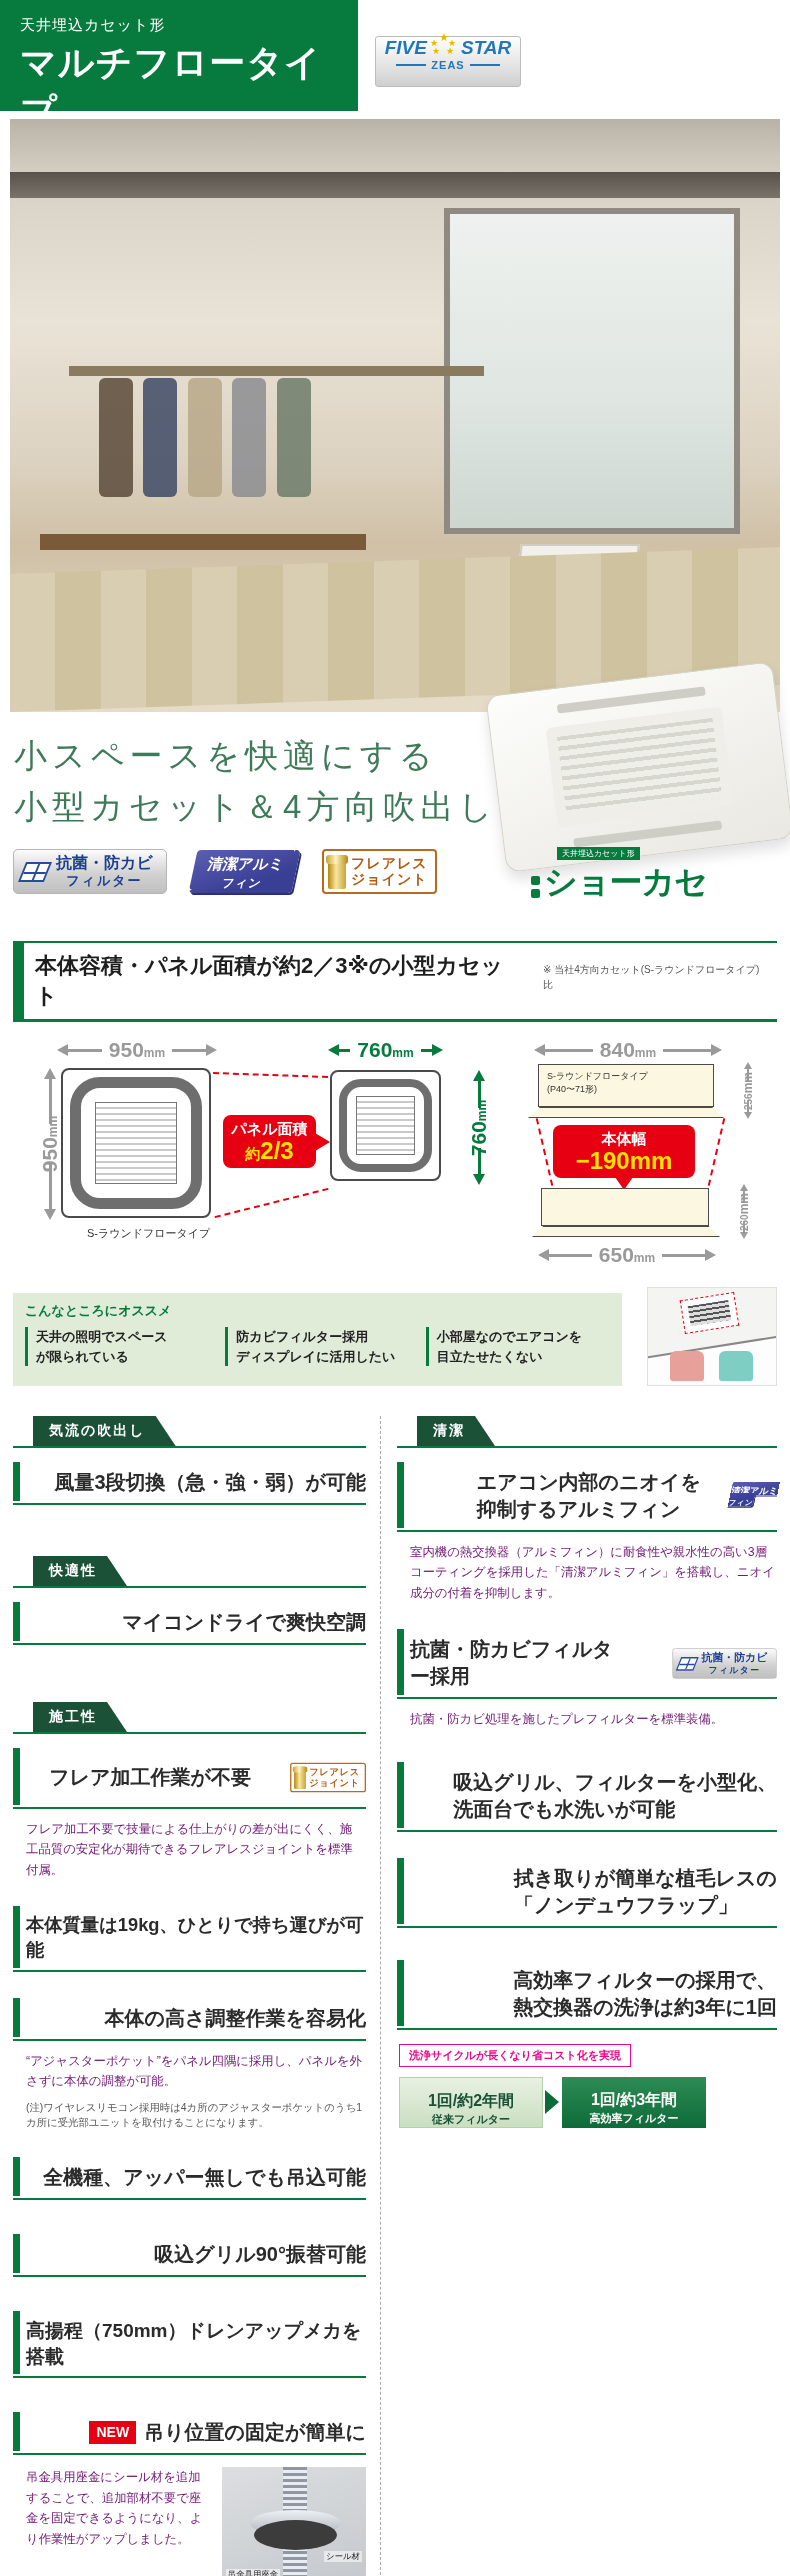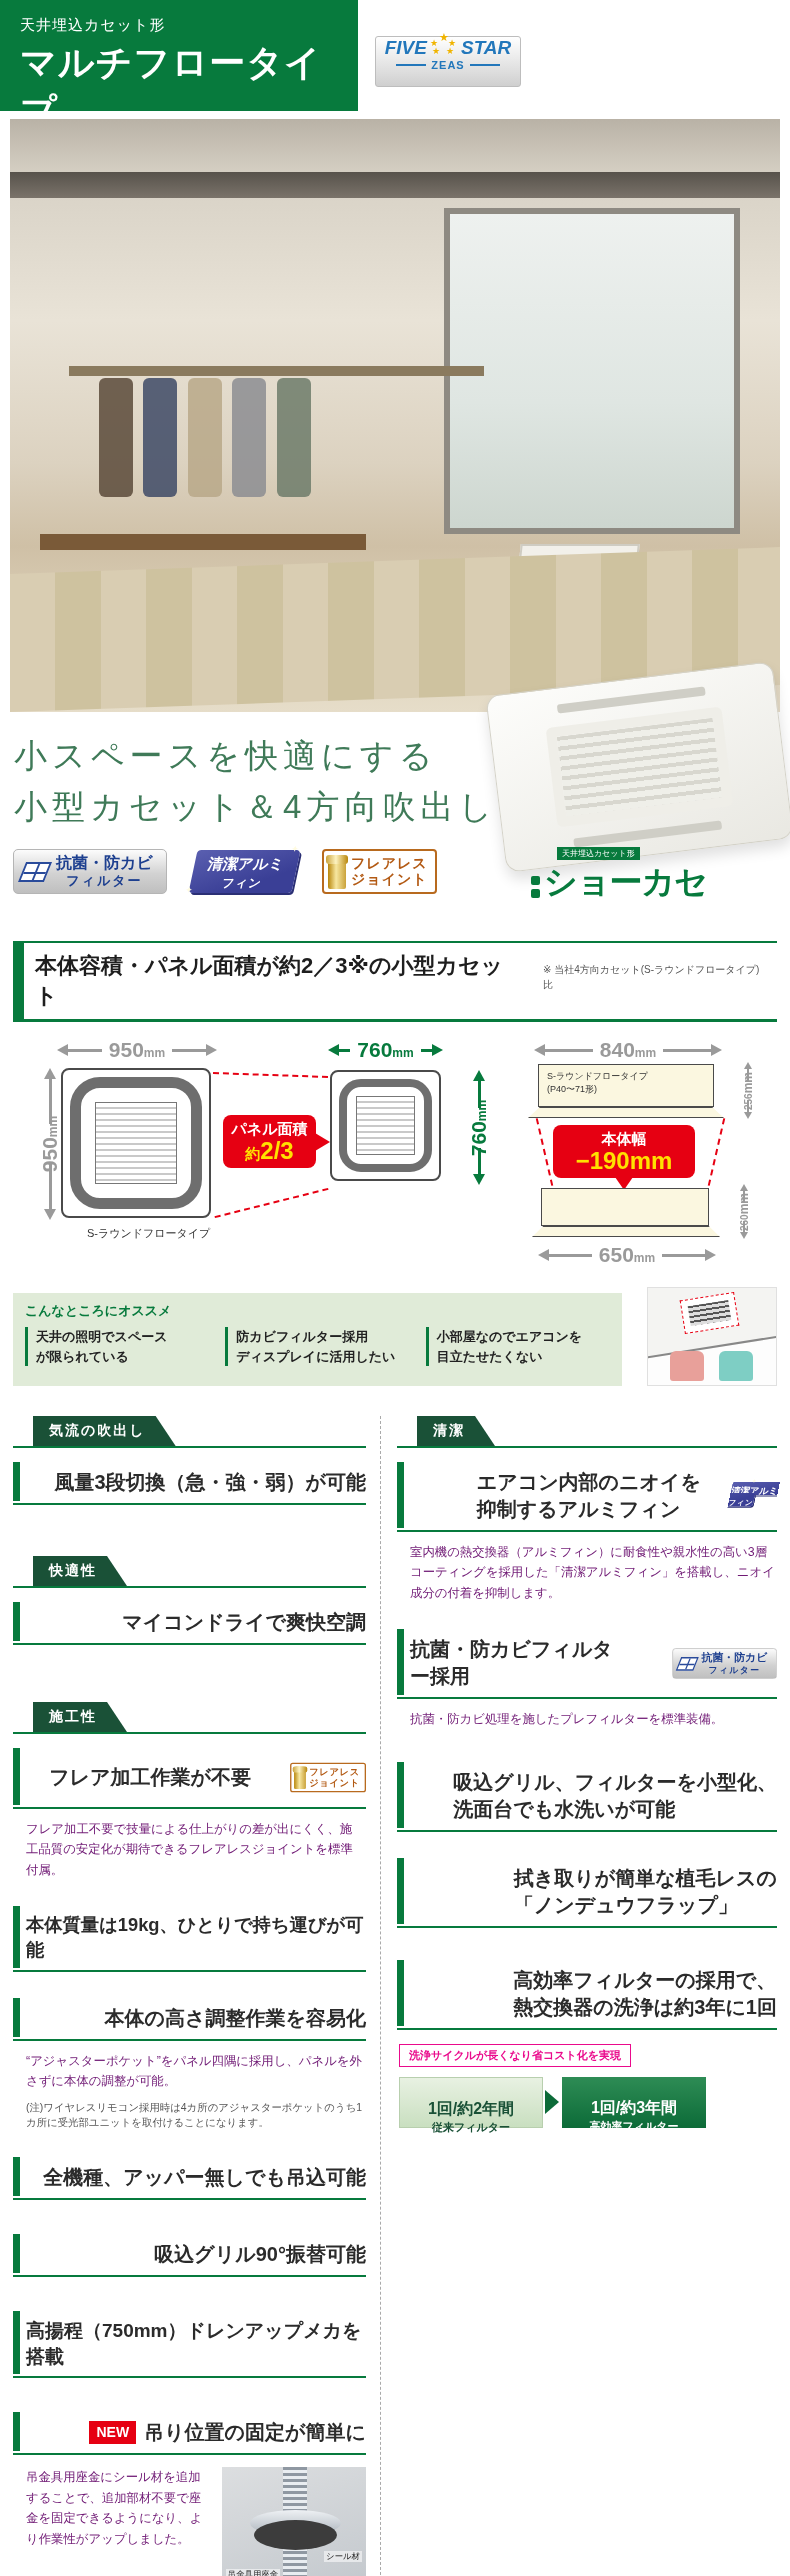--- a/index.html
+++ b/index.html
@@ -141,21 +141,21 @@
   .bolt-desc { width:188px; }
   .bolt-photo { position:relative; width:146px; height:123px; background:linear-gradient(160deg,#dcdee0,#c3c8cd); overflow:hidden; }
   .bolt-rod { position:absolute; left:61px; top:0; width:24px; height:123px; background:repeating-linear-gradient(180deg,#8f98a2 0 3px,#e9edf1 3px 6px); }
   .bolt-washer-s { position:absolute; left:28px; top:43px; width:91px; height:26px; background:linear-gradient(180deg,#eef1f4,#aab2ba); border-radius:50%; }
   .bolt-washer { position:absolute; left:32px; top:53px; width:83px; height:30px; background:#3c3c3c; border-radius:50%; }
   .bolt-lab { position:absolute; font-size:8.4px; color:#222; background:rgba(255,255,255,.55); padding:0 2px; }
   .bl-l { left:4px; bottom:10px; } .bl-r { right:4px; bottom:28px; }
 
   .cycle-note { display:inline-block; border:1px solid #ea0a8c; color:#ea0a8c; font-size:11px; font-weight:bold; padding:3px 9px; margin:14px 0 10px 2px; }
   .cycle-row { display:flex; align-items:center; margin-left:2px; }
-  .cyc { width:144px; height:51px; text-align:center; padding-top:21px; }
+  .cyc { width:144px; height:51px; text-align:center; padding-top:13px; }
   .cyc.old { background:linear-gradient(180deg,#e8f1e2,#c9dfc0); color:#1a5137; border:1px solid #b8cfae; }
   .cyc.new { background:linear-gradient(180deg,#2e8c55,#0c6b38); color:#fff; }
   .cyc .big { font-size:16px; font-weight:900; } .cyc .sm { font-size:11px; font-weight:bold; }
   .cyc-arrow { width:0; height:0; border-top:12px solid transparent; border-bottom:12px solid transparent; border-left:14px solid #0c6b38; margin:0 3px 0 2px; }
 </style>
 </head>
 <body>
 
 <div class="page">
 

